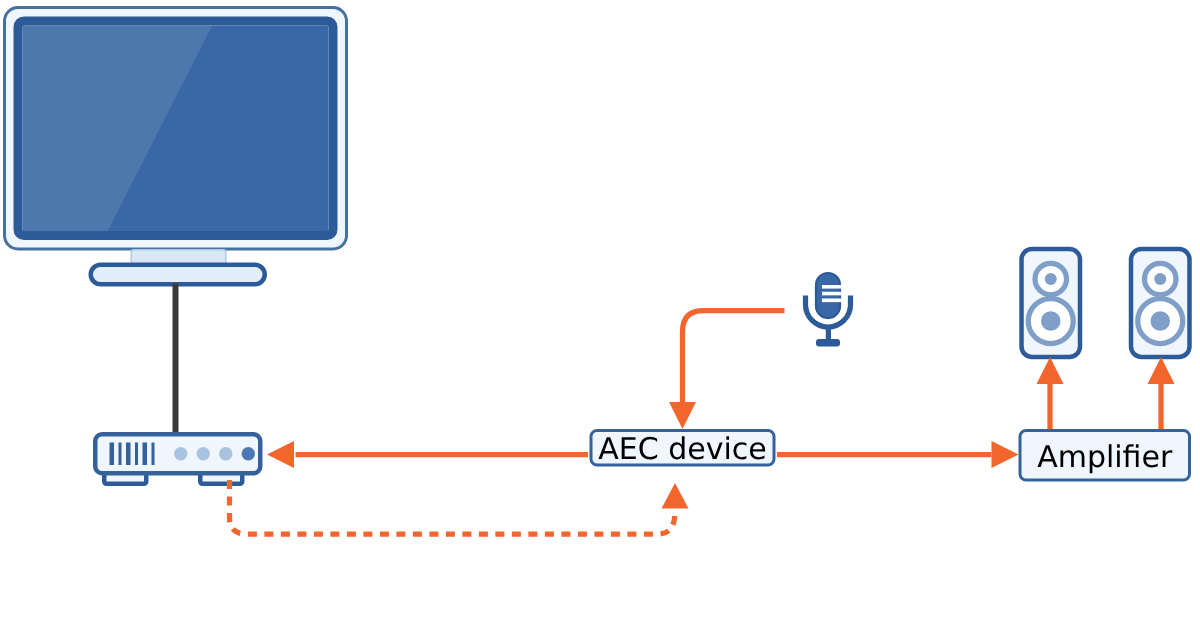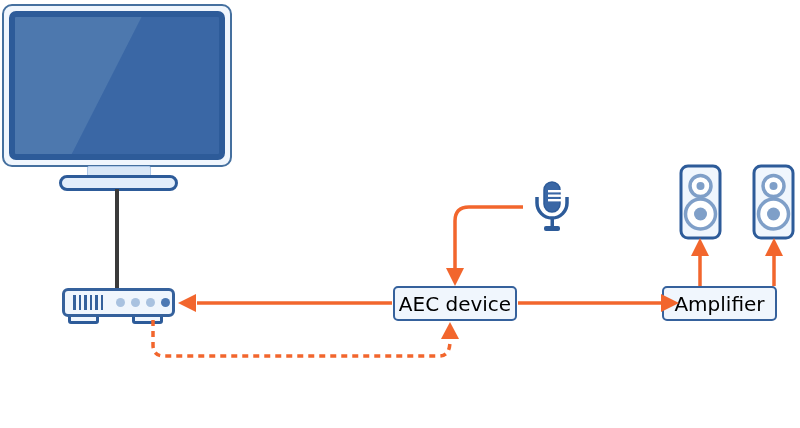--- a/index.html
+++ b/index.html
@@ -69,22 +69,22 @@
   .stb-dots i.on{background:var(--dot-dark);}
 
   
   .node-box{
     background:var(--node-fill);
     border:2.5px solid #35619c;
     border-radius:5px;
     display:flex;align-items:center;justify-content:center;
     font-size:20px;color:#000;
   }
-  .aec-box{left:393px;top:286px;width:124px;height:35px;}
-  .amp-box{left:662px;top:286px;width:115px;height:35px;}
+  .aec-box{left:393px;top:286px;width:124px;height:25px;}
+  .amp-box{left:679px;top:286px;width:115px;height:35px;}
 
   
   .speaker-1{left:679px;top:164px;}
   .speaker-2{left:752px;top:164px;}
   .mic{left:533px;top:181px;}
 
   
   .wires{left:0;top:0;width:800px;height:428px;pointer-events:none;}
   .wire{stroke:var(--accent-orange);stroke-width:3.5px;fill:none;}
   .wire-dashed{stroke-dasharray:6 5;}

